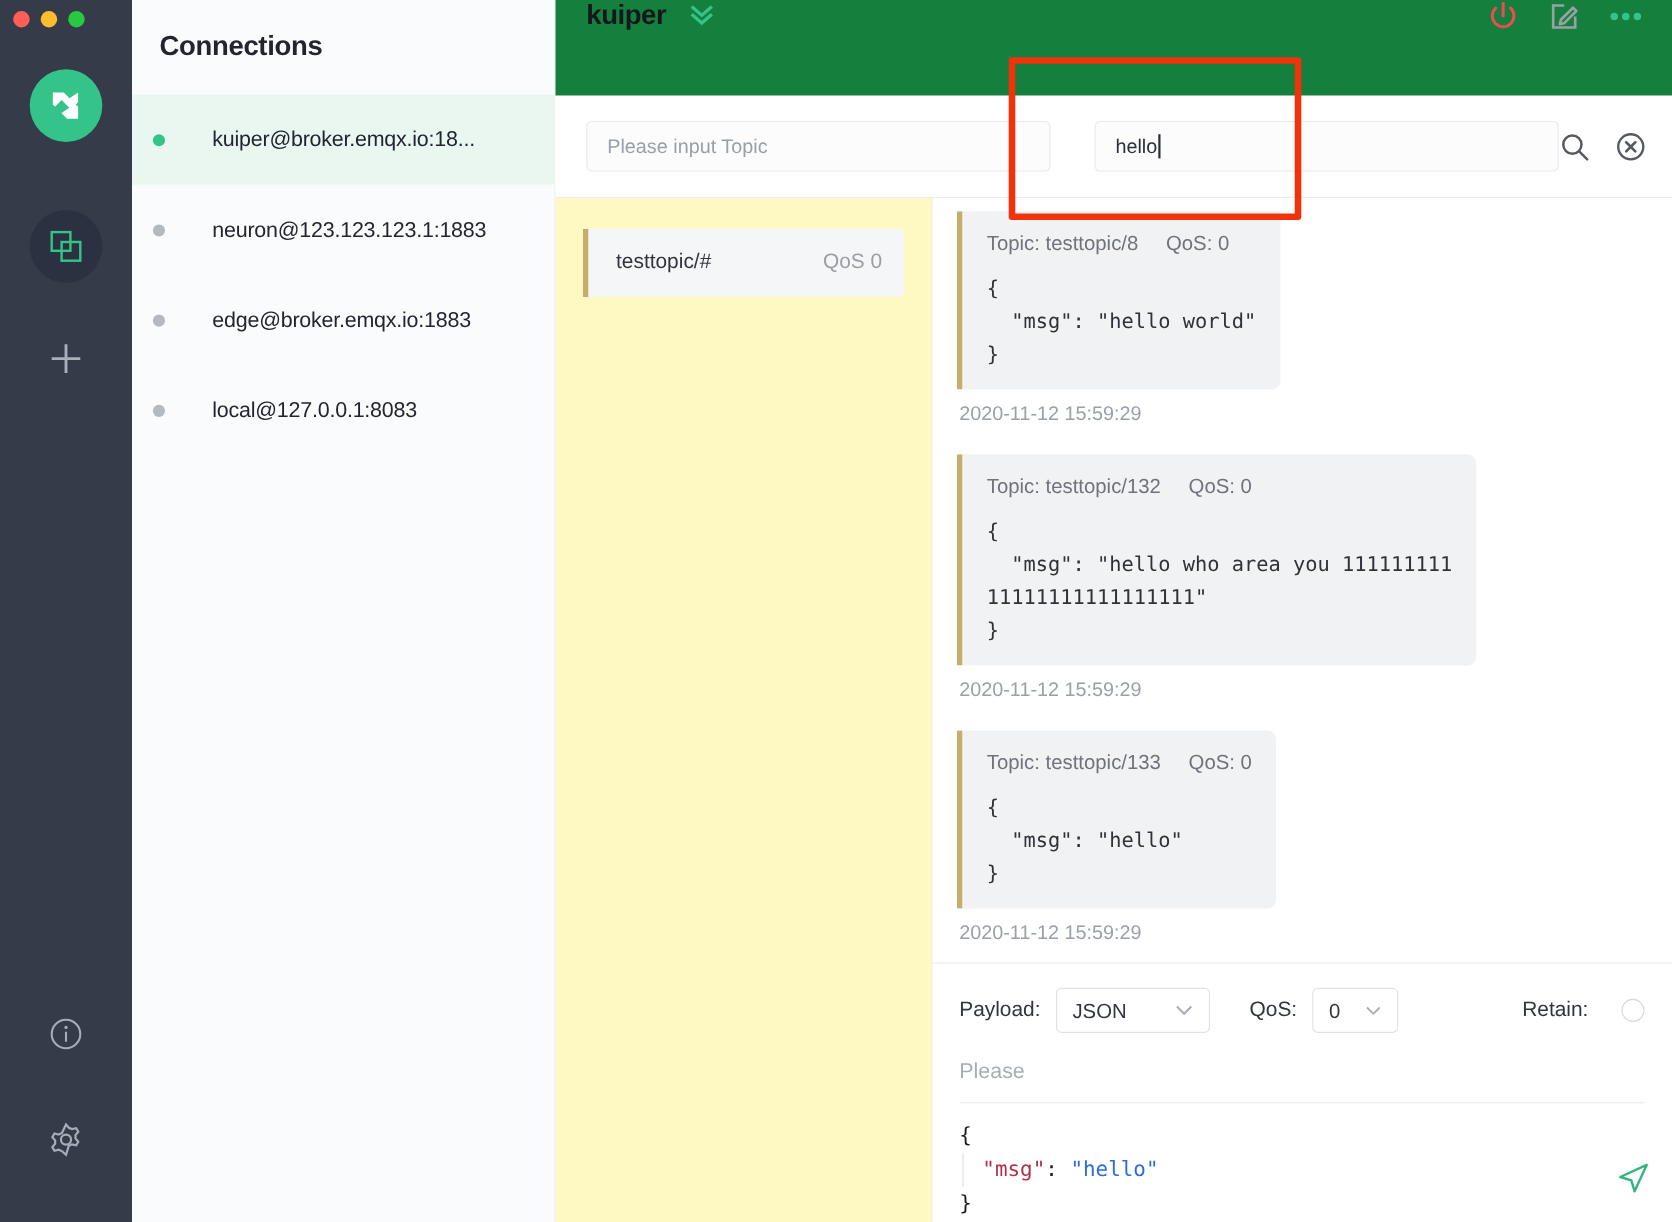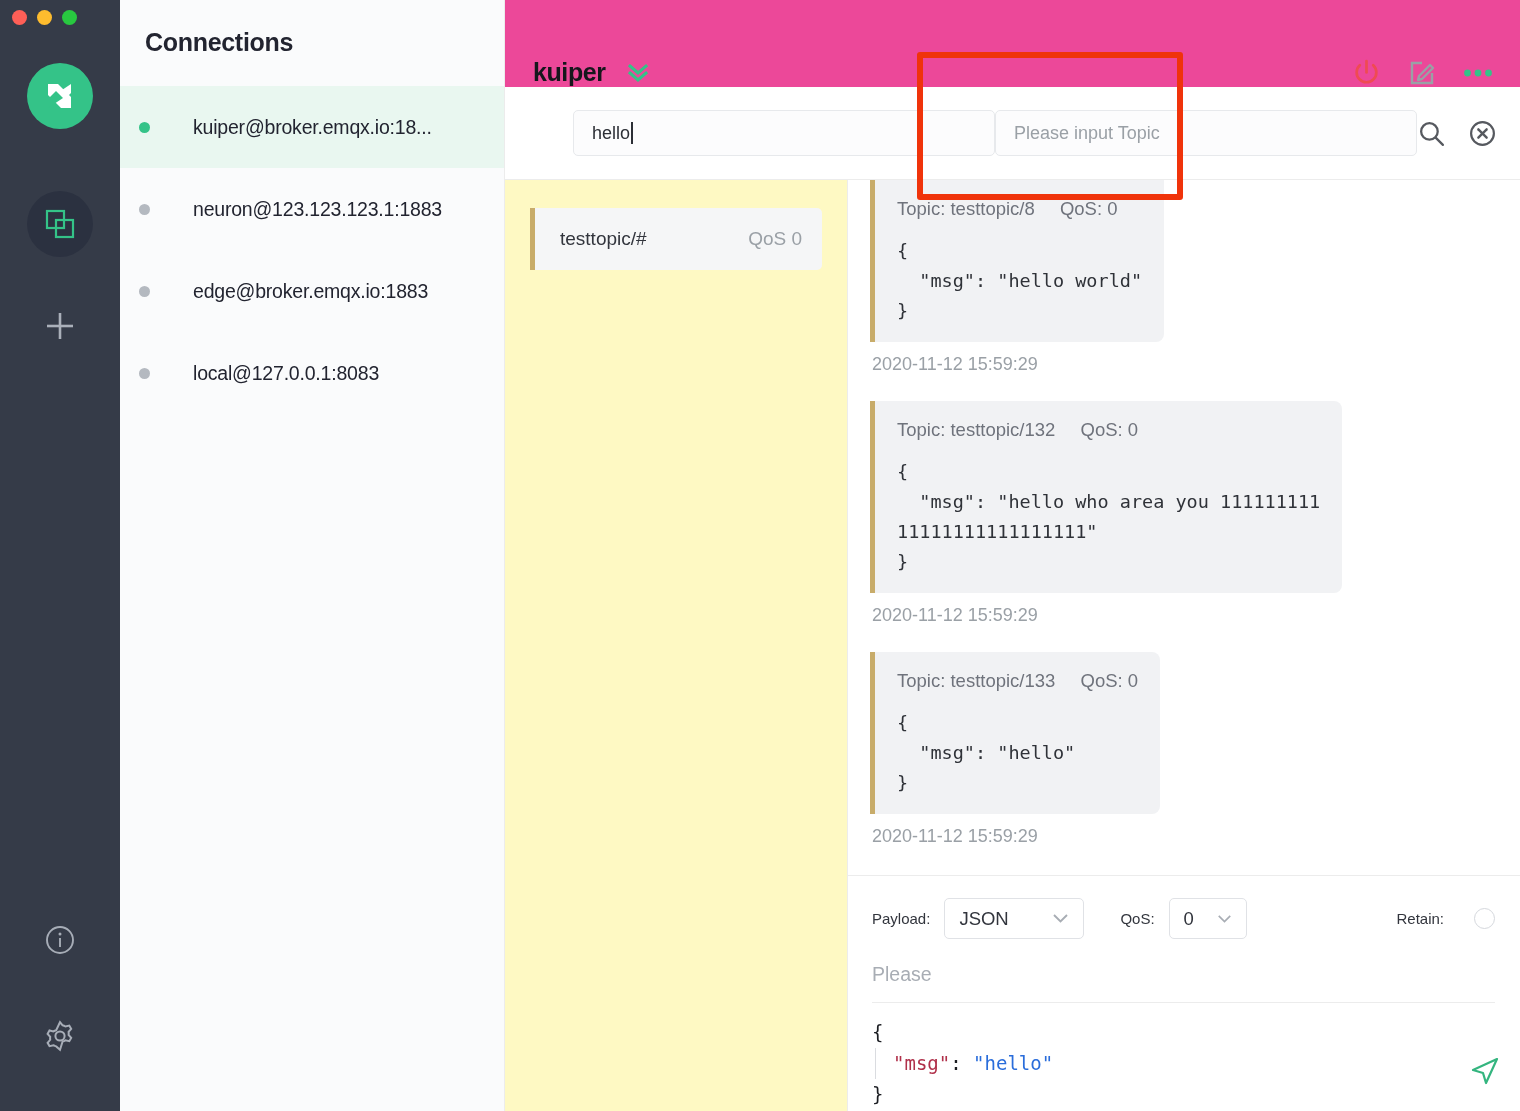--- a/index.html
+++ b/index.html
@@ -58,22 +58,22 @@
   .conn-item.active .dot { background: #34c388; }
   .conn-label {
     margin-left: 17px; font-size: 19.5px; color: #222430; letter-spacing: -0.2px;
     white-space: nowrap;
   }
 
   
   .main { flex: 1 1 auto; height: 1111px; display: flex; flex-direction: column; position: relative; }
 
   .topbar {
-    height: 87px; flex: 0 0 87px; display: flex; align-items: flex-end;
-    padding: 0 28px 0 28px; background: #ec4899;
+    height: 87px; flex: 0 0 87px; display: flex; align-items: flex-start;
+    padding: 0 28px 0 28px; background: #15803d;
   }
   .top-title { font-size: 25px; font-weight: bold; color: #16171c; letter-spacing: -0.4px; }
   .top-chev { margin-left: 18px; display: flex; align-items: center; }
   .top-actions { margin-left: auto; display: flex; align-items: center; gap: 27px; }
 
   .searchbar {
     height: 93px; flex: 0 0 93px; background: #fff;
     display: flex; align-items: center; padding: 0 24px 0 28px;
     border-bottom: 1px solid #ececec;
   }
@@ -114,29 +114,29 @@
     border-left: 5px solid #c8ac6a; border-radius: 0 8px 8px 0;
     padding: 18px 22px 16px 22px;
   }
   .bubble-head { font-size: 18.5px; color: #6f737c; margin-bottom: 16px; white-space: nowrap; }
   .bubble-head .qos { margin-left: 20px; }
   .bubble-body {
     font-family: "DejaVu Sans Mono", monospace; font-size: 18.5px;
     color: #2f3238; line-height: 1.62; white-space: pre-wrap; word-break: break-word;
   }
   .msg-time { font-size: 18px; color: #9aa0a6; margin: 12px 0 26px 2px; }
-  .msg.first .bubble { border-radius: 0 0 8px 0; }
+  .msg.first .bubble { border-radius: 0 0 8px 0; margin-top: 12px; }
 
   
   .publish {
     flex: 0 0 236px; border-top: 1px solid #ececec; background: #fff;
     padding: 22px 26px 0 24px; position: relative;
   }
   .pub-row1 { display: flex; align-items: center; }
-  .plabel { font-size: 15px; color: #32353d; }
+  .plabel { font-size: 19px; color: #32353d; }
   .pselect {
     height: 41px; min-width: 0; border: 1px solid #e0e2e6; border-radius: 5px;
     display: flex; align-items: center; justify-content: space-between; gap: 18px;
     padding: 0 14px; margin-left: 14px; font-size: 18.5px; color: #32353d;
   }
   .pselect.payload { width: 140px; }
   .pselect.qos { width: 78px; gap: 10px; }
   .plabel.qos-lab { margin-left: 36px; }
   .retain-wrap { margin-left: auto; display: flex; align-items: center; gap: 30px; }
   .radio { width: 21px; height: 21px; border-radius: 50%; border: 1.6px solid #d5d8dd; }
@@ -261,26 +261,26 @@
           <svg width="30" height="12" viewBox="0 0 30 12" class="icon">
             <circle cx="4.5" cy="6" r="3.4" fill="#34c388"></circle>
             <circle cx="15" cy="6" r="3.4" fill="#34c388"></circle>
             <circle cx="25.5" cy="6" r="3.4" fill="#34c388"></circle>
           </svg>
         </div>
       </div>
     </div>
 
     <div class="searchbar">
+      <div class="sinput topic">
+        <span>Please input Topic</span>
+      </div>
       <div class="sinput kw">
         <span>hello</span>
           <span class="caret"></span>
-      </div>
-      <div class="sinput topic">
-        <span>Please input Topic</span>
       </div>
       <div class="search-icons">
         <div>
           <svg width="29" height="29" viewBox="0 0 28 28" class="icon">
             <circle cx="12" cy="12" r="8" fill="none" stroke="#56595f" stroke-width="2.2"></circle>
             <line x1="18" y1="18" x2="25" y2="25" stroke="#56595f" stroke-width="2.2" stroke-linecap="round"></line>
           </svg>
         </div>
         <div>
           <svg width="29" height="29" viewBox="0 0 28 28" class="icon">

